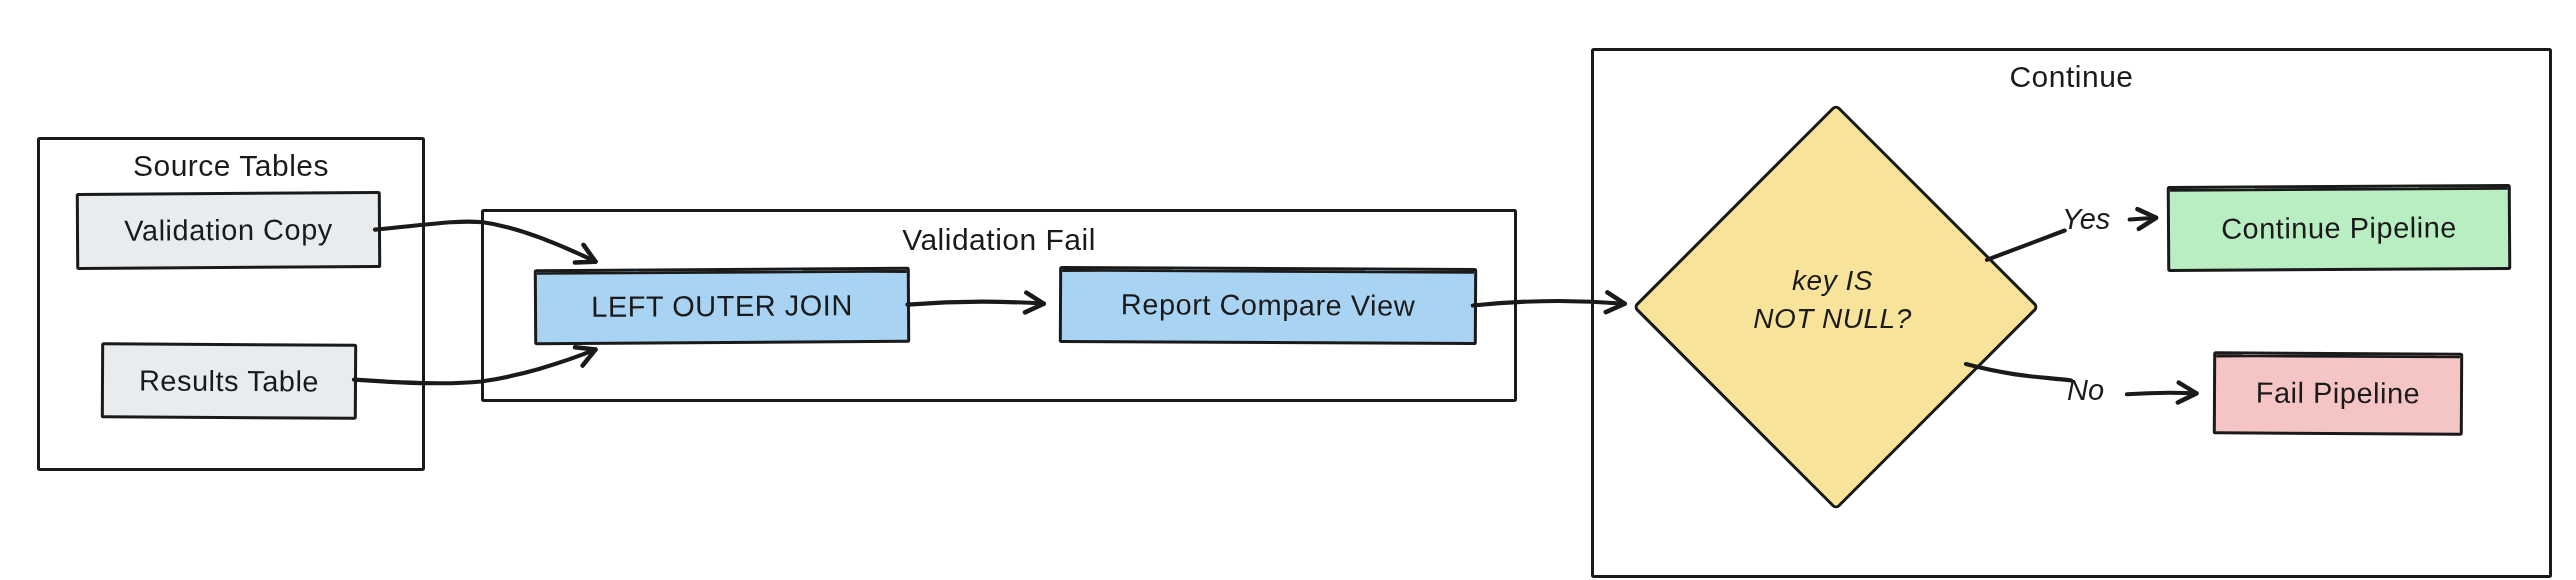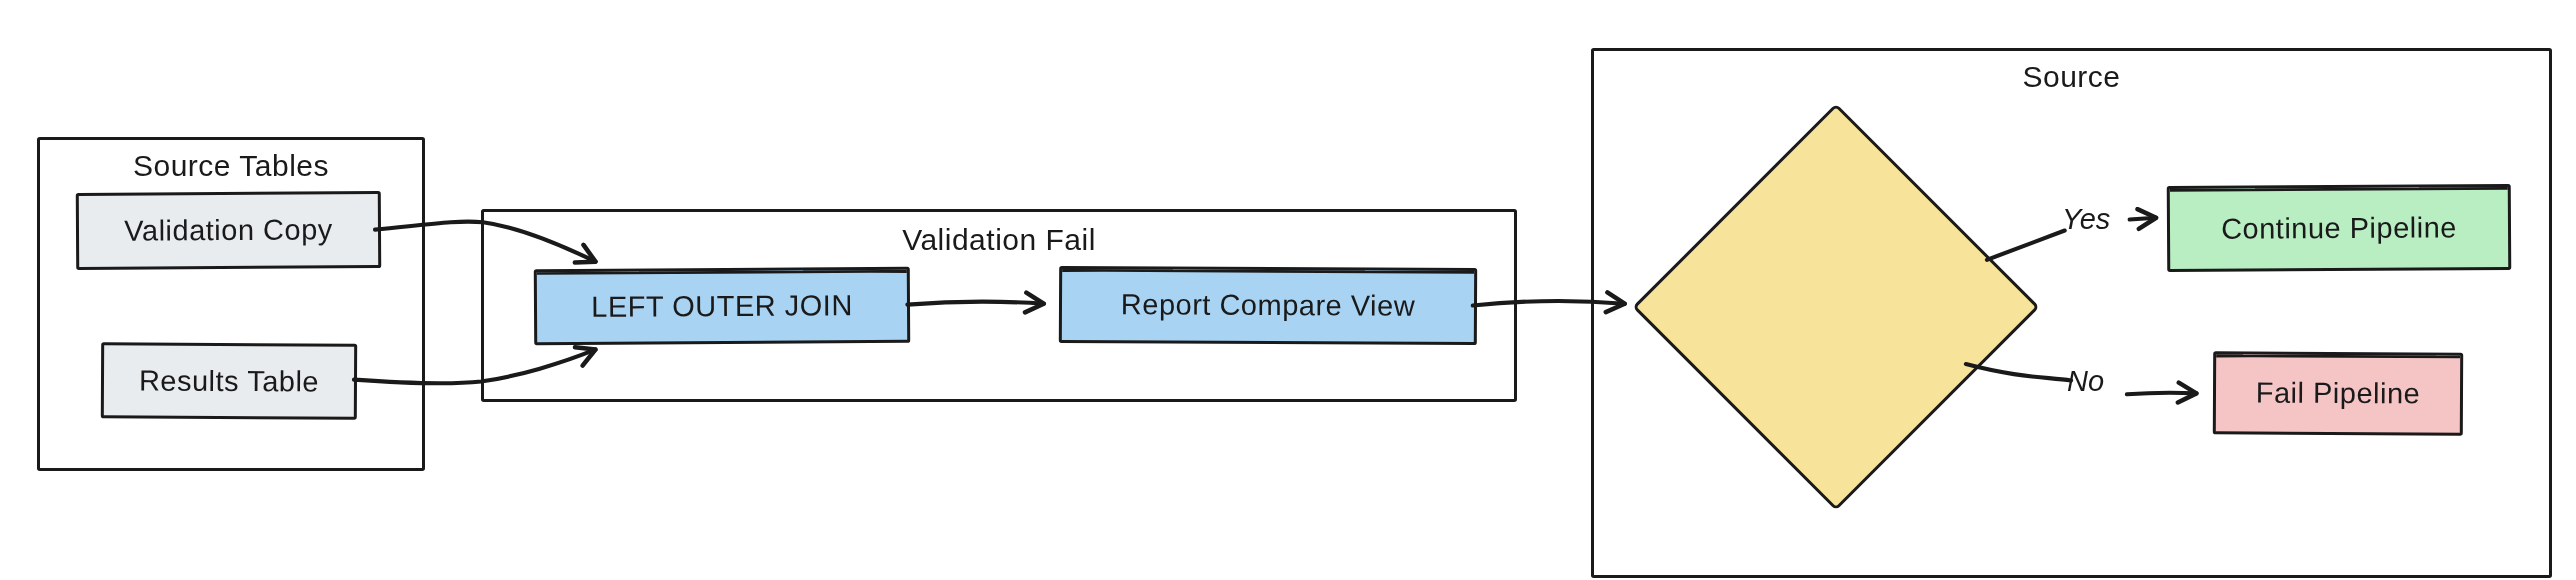--- a/index.html
+++ b/index.html
@@ -46,60 +46,64 @@
   .diamond-label{
     position:absolute;left:1695px;top:262px;width:275px;
     text-align:center;font-size:28px;font-style:italic;
     line-height:38px;letter-spacing:0.5px;
   }
   .edge-label{
     position:absolute;font-size:29px;font-style:italic;
     text-align:left;white-space:nowrap;
   }
   .edge-label--yes{left:2062px;top:203px;width:73px;}
-  .edge-label--no{left:2067px;top:365px;width:64px;}
+  .edge-label--no{left:2067px;top:374px;width:64px;}
 
   svg.wires{position:absolute;left:0;top:0;pointer-events:none;}
   .edge{stroke:var(--c-stroke,#1a1a1a);stroke-width:4.5;fill:none;stroke-linecap:round;stroke-linejoin:round;}
   .arrowhead{stroke:var(--c-stroke,#1a1a1a);fill:none;stroke-linecap:round;stroke-linejoin:round;}
 </style>
 </head>
 <body>
 
 <div class="canvas">
 
   <div class="group" style="left:37px;top:137px;width:382px;height:328px;">
     <div class="group-title" style="top:9.2px;">Source Tables</div>
   </div>
 
   <div class="group" style="left:481px;top:209px;width:1030px;height:187px;">
     <div class="group-title" style="top:11px;">Validation Fail</div>
   </div>
 
   <div class="group" style="left:1591px;top:48px;width:955px;height:524px;">
-    <div class="group-title" style="top:9.2px;">Source</div>
+    <div class="group-title" style="top:9.2px;">Continue</div>
   </div>
 
   <div class="node node--gray tilt-l" style="left:76px;top:192px;width:299px;height:71px;">
     <span>Validation Copy</span>
   </div>
 
   <div class="node node--gray tilt-r" style="left:101px;top:343px;width:250px;height:70px;">
     <span>Results Table</span>
   </div>
 
   <div class="node node--blue tilt-l" style="left:534px;top:268px;width:370px;height:70px;">
     <span>LEFT OUTER JOIN</span>
   </div>
 
   <div class="node node--blue tilt-r" style="left:1059px;top:267px;width:412px;height:71px;">
     <span>Report Compare View</span>
   </div>
 
   <div class="diamond"></div>
+  <div class="diamond-label">
+    <div>key IS</div>
+    <div>NOT NULL?</div>
+  </div>
 
   <div class="node node--green tilt-l" style="left:2167px;top:185px;width:338px;height:80px;">
     <span>Continue Pipeline</span>
   </div>
 
   <div class="node node--red tilt-r" style="left:2213px;top:352px;width:244px;height:77px;">
     <span>Fail Pipeline</span>
   </div>
 
   <svg class="wires" width="2576" height="580" viewBox="0 0 2814 634">

